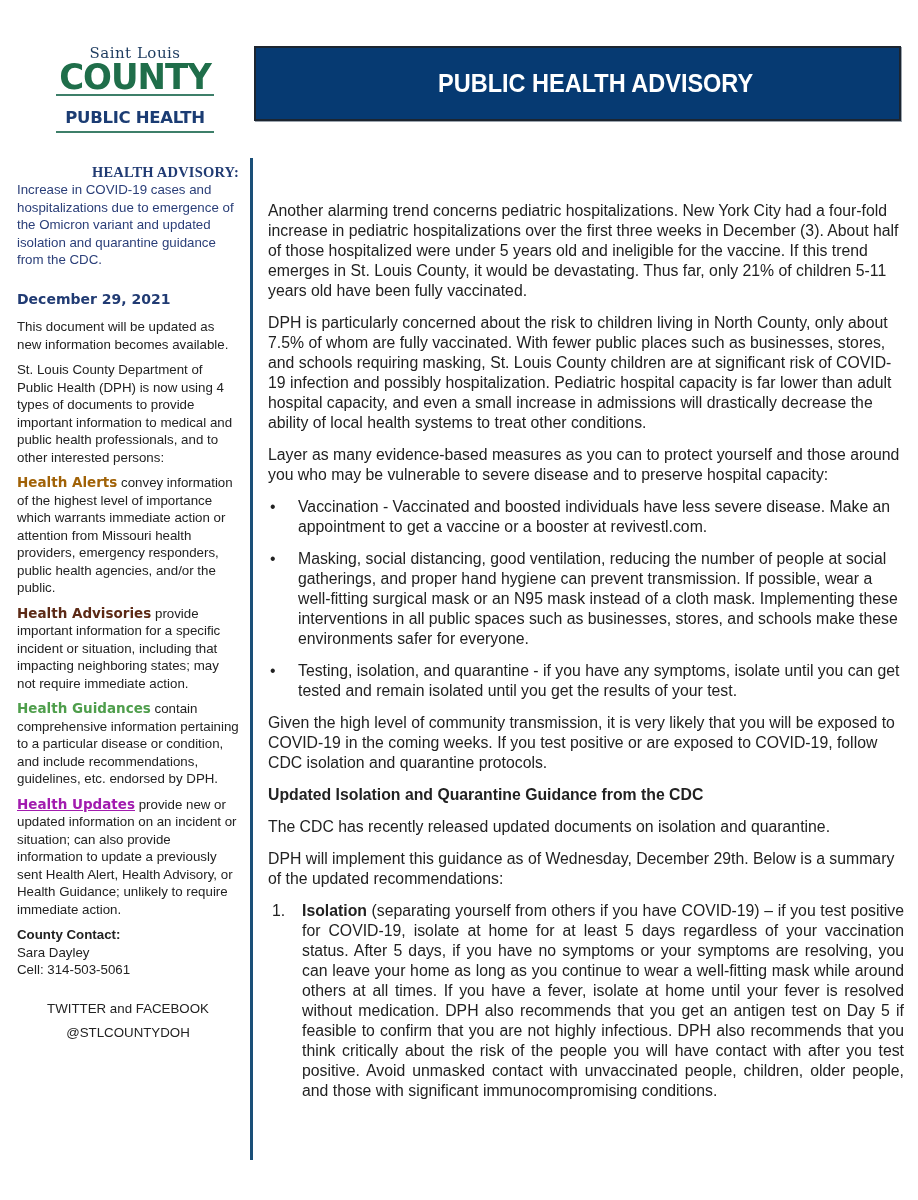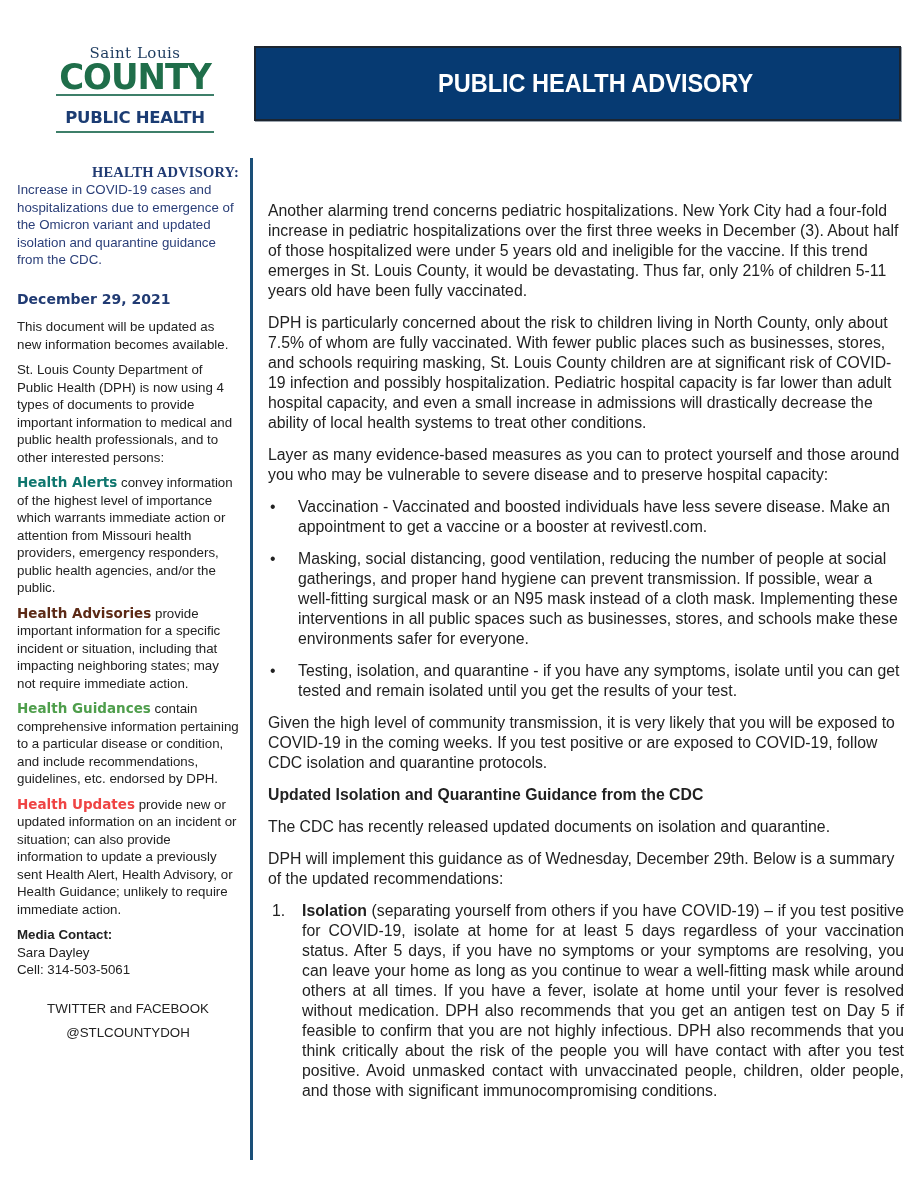--- a/index.html
+++ b/index.html
@@ -70,24 +70,24 @@
       margin-top: 10px;
     }
     .sb-summary { color: #2a3e78; font-size: 13.3px; line-height: 17.5px; }
     .sb-date {
       text-align: left; font-weight: bold; color: #213b73;
       font-family: "DejaVu Sans", sans-serif;
       font-size: 14px; margin-top: 22px; margin-bottom: 10px;
     }
     .sb-p { margin-bottom: 8px; }
     .sb-term { font-weight: bold; font-family: "DejaVu Sans", sans-serif; font-size: 13.5px; }
-    .term-alert { color: #0f766e; }
+    .term-alert { color: #a16207; }
     .term-advisory { color: #5c2a16; }
     .term-guidance { color: #4f9e4c; }
-    .term-update { color: #ef4444; }
+    .term-update { color: #a21caf; text-decoration: underline; }
     .sb-contact-label { font-weight: bold; }
     .sb-social {
       text-align: center; margin-top: 18px; line-height: 24px;
     }
 
     
     .main {
       position: absolute; left: 268px; top: 154px; width: 636px;
       font-size: 15.8px; line-height: 20px; color: #222; margin-top: 47px;
     }
@@ -138,21 +138,21 @@
     <span class="sb-term term-advisory">Health Advisories</span><span> provide important information for a specific incident or situation, including that impacting neighboring states; may not require immediate action.</span>
   </p>
   <p class="sb-p">
     <span class="sb-term term-guidance">Health Guidances</span><span> contain comprehensive information pertaining to a particular disease or condition, and include recommendations, guidelines, etc. endorsed by DPH.</span>
   </p>
   <p class="sb-p">
     <span class="sb-term term-update">Health Updates</span><span> provide new or updated information on an incident or situation; can also provide information to update a previously sent Health Alert, Health Advisory, or Health Guidance; unlikely to require immediate action.</span>
   </p>
 
   <div>
-    <div class="sb-contact-label">Media Contact:</div>
+    <div class="sb-contact-label">County Contact:</div>
     <div>Sara Dayley</div>
     <div>Cell: 314-503-5061</div>
   </div>
 
   <div class="sb-social">
     <div>TWITTER and FACEBOOK</div>
     <div>@STLCOUNTYDOH</div>
   </div>
 </aside>
 

